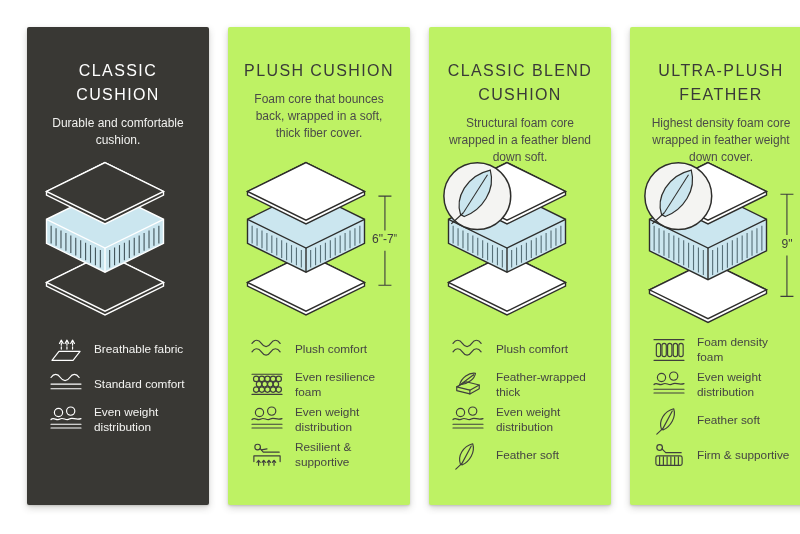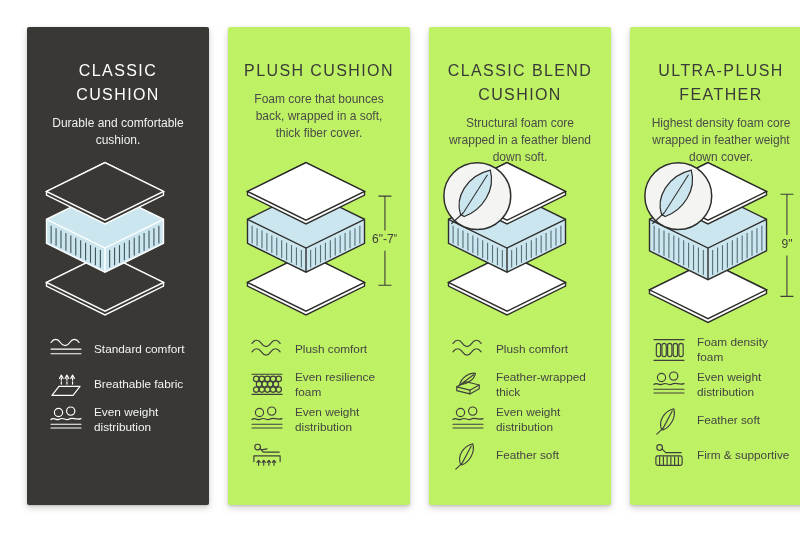--- a/index.html
+++ b/index.html
@@ -75,40 +75,40 @@
           <path d="M67.0,100.0 V119.0" stroke="#44565c" stroke-width="1.2"></path>
           <path d="M77.0,100.0 V119.0" stroke="#44565c" stroke-width="1.2"></path>
           <path d="M72,6 L135,37 L135,41 L72,72 L9,41 L9,37 Z" fill="#393834" stroke="#ffffff" stroke-width="1.5"></path>
           <path d="M72,6 L135,37 L72,68 L9,37 Z" fill="#393834" stroke="#ffffff" stroke-width="1.5"></path>
         </svg>
       </div>
     <ul class="features">
         <li>
           <span class="ico">
             <svg viewBox="0 0 36 32" width="34" height="30" fill="none" stroke="currentColor" stroke-width="1.25" stroke-linecap="round" stroke-linejoin="round">
-              <path d="M2,8 C5,3.5 9,3.5 12,8 C15,12.5 19,12.5 22,8 C25,3.5 29,3.5 32,8"></path>
-              <path d="M2,15 H34"></path>
-              <path d="M2,20 H34"></path>
-            </svg>
-          </span>
-          <span class="lbl">Standard comfort</span>
-        </li>
-        <li>
-          <span class="ico">
-            <svg viewBox="0 0 36 32" width="34" height="30" fill="none" stroke="currentColor" stroke-width="1.25" stroke-linecap="round" stroke-linejoin="round">
               <path d="M3,27 L10.5,17.5 L33,17.5 L25.5,27 Z"></path>
               <path d="M13,15 V7" stroke-dasharray="2.4,1.8"></path>
               <path d="M11,9 L13,5.5 L15,9"></path>
               <path d="M19,15 V7" stroke-dasharray="2.4,1.8"></path>
               <path d="M17,9 L19,5.5 L21,9"></path>
               <path d="M25,15 V7" stroke-dasharray="2.4,1.8"></path>
               <path d="M23,9 L25,5.5 L27,9"></path>
             </svg>
           </span>
           <span class="lbl">Breathable fabric</span>
+        </li>
+        <li>
+          <span class="ico">
+            <svg viewBox="0 0 36 32" width="34" height="30" fill="none" stroke="currentColor" stroke-width="1.25" stroke-linecap="round" stroke-linejoin="round">
+              <path d="M2,8 C5,3.5 9,3.5 12,8 C15,12.5 19,12.5 22,8 C25,3.5 29,3.5 32,8"></path>
+              <path d="M2,15 H34"></path>
+              <path d="M2,20 H34"></path>
+            </svg>
+          </span>
+          <span class="lbl">Standard comfort</span>
         </li>
         <li>
           <span class="ico">
             <svg viewBox="0 0 36 32" width="34" height="30" fill="none" stroke="currentColor" stroke-width="1.25" stroke-linecap="round" stroke-linejoin="round">
               <circle cx="10" cy="8" r="4.4"></circle>
               <circle cx="23" cy="6.5" r="4.4"></circle>
               <path d="M2,15.5 C5,12.5 8,17.5 11.5,15 C15,12.5 18,17.5 21.5,15 C25,12.5 28,16.5 34,14.5"></path>
               <path d="M2,20.5 H34"></path>
               <path d="M2,24.5 H34"></path>
             </svg>
@@ -215,20 +215,21 @@
               <path d="M9,27 V22"></path>
               <path d="M7.2,23.8 L9,21.6 L10.8,23.8"></path>
               <path d="M14.5,27 V22"></path>
               <path d="M12.7,23.8 L14.5,21.6 L16.3,23.8"></path>
               <path d="M20,27 V22"></path>
               <path d="M18.2,23.8 L20,21.6 L21.8,23.8"></path>
               <path d="M25.5,27 V22"></path>
               <path d="M23.7,23.8 L25.5,21.6 L27.3,23.8"></path>
             </svg>
           </span>
+          <span class="lbl">Resilient &amp; supportive</span>
         </li>
       </ul>
   </section>
 
   <section class="card light">
     <div class="hdr">
       <h2 class="title">CLASSIC BLEND CUSHION</h2>
       <p class="desc">Structural foam core wrapped in a feather blend down soft.</p>
     </div>
     <div class="diagram">

